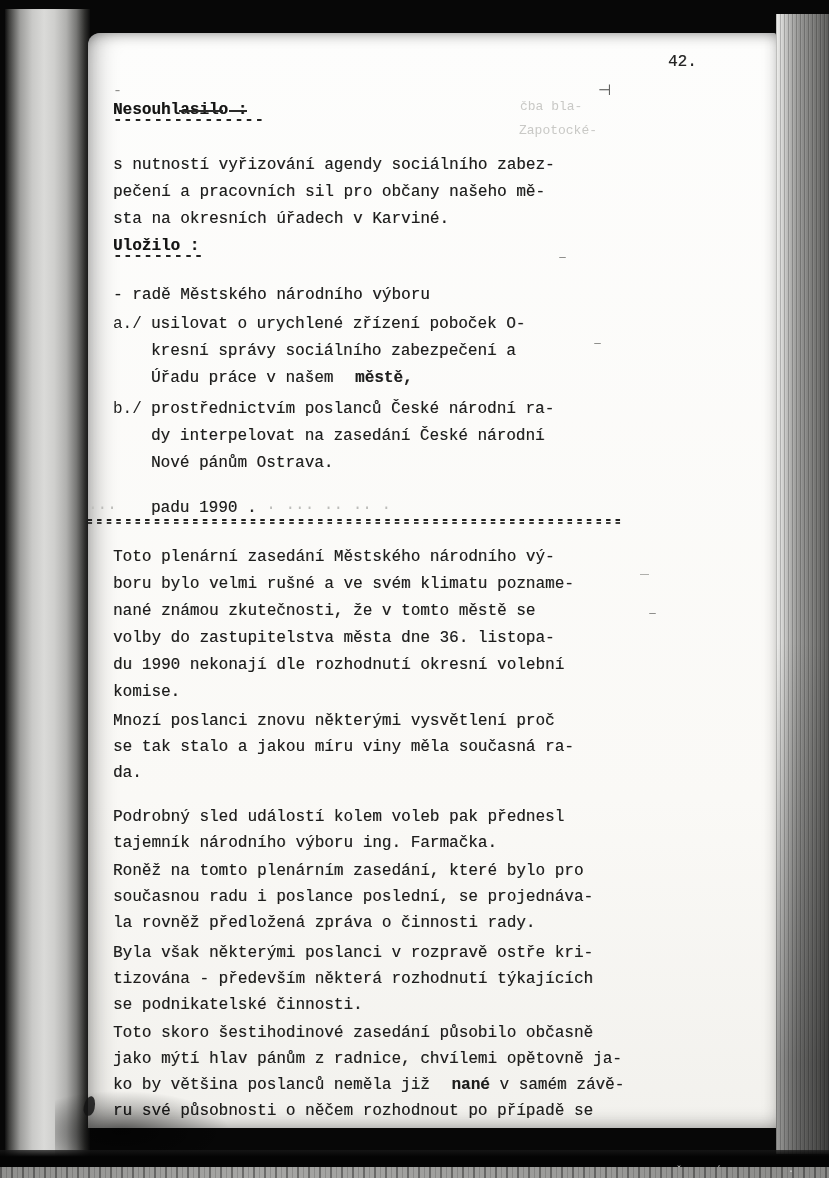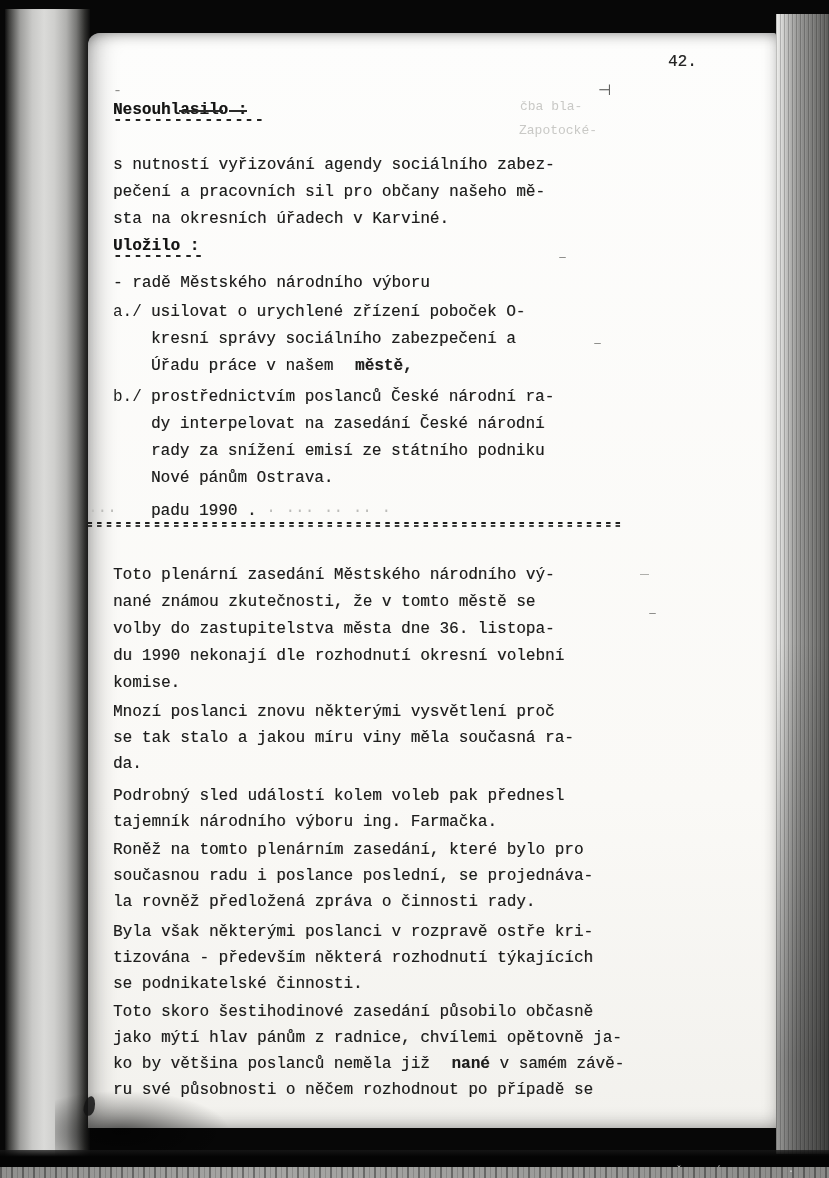--- a/index.html
+++ b/index.html
@@ -65,22 +65,22 @@
   .h{font-weight:bold;color:#141413;}
   .rule{height:12px;line-height:9px;margin-top:-8px;font-weight:bold;white-space:pre;color:#232322;letter-spacing:.5px;}
   .b{font-weight:bold;margin-left:12px;}
   .hang{position:relative;padding-left:38px;}
   .hang .lbl{position:absolute;left:0;top:0;height:27px;line-height:27px;}
   .first{text-indent:-38px;}
   .h1wrap{position:relative;display:inline-block;}
   .h1wrap::before{content:"";position:absolute;left:66px;top:13px;width:44px;height:2px;background:#2b2b2a;}
   .h1wrap::after{content:"";position:absolute;left:116px;top:13px;width:18px;height:2px;background:#2b2b2a;}
   .divider{margin:-8px 0 0 -28px;height:18px;line-height:13px;font-weight:bold;color:#1e1e1d;white-space:pre;text-shadow:0 3px 0 rgba(30,30,29,.85);}
-  .mt2{margin-top:2px}.mt4{margin-top:4px}.mt6{margin-top:6px}.mt8{}
-  .mt12{margin-top:27px}.mt24{margin-top:24px}
+  .mt2{margin-top:2px}.mt4{margin-top:4px}.mt6{margin-top:18px}.mt8{}
+  .mt12{margin-top:12px}.mt24{margin-top:24px}
   .faint{color:#bdbdba;text-shadow:none;}
   .lead{position:absolute;left:-63px;top:0;}
   .ghost{position:absolute;font-size:13px;color:#c9c9c6;text-shadow:none;white-space:pre;}
   .stray{position:absolute;font-size:15px;color:#8f8f8c;text-shadow:none;}
   .tickmark{position:absolute;font-family:"DejaVu Sans",sans-serif;font-size:15px;color:#4a4a48;}
 </style>
 </head>
 <body>
 
 <div class="left-strip"></div>
@@ -119,32 +119,32 @@
       <span class="lbl">a./</span>
       <div class="ln">usilovat o urychlené zřízení poboček O-</div>
       <div class="ln">kresní správy sociálního zabezpečení a</div>
       <div class="ln"><span>Úřadu práce v našem </span><span class="b">městě,</span></div>
     </div>
 
     <div class="hang mt4">
       <span class="lbl">b./</span>
       <div class="ln">prostřednictvím poslanců České národní ra-</div>
       <div class="ln">dy interpelovat na zasedání České národní</div>
-      <div class="ln">rady za snížení emisí ze státního podniku</div>
       <div class="ln">Nové pánům Ostrava.</div>
     </div>
 
     <div class="hang mt6">
       <div class="ln" style="position:relative;"><span class="faint lead">···</span><span>padu 1990 .</span><span class="faint"> · ··· ·· ·· ·</span></div>
     </div>
 
     <div class="divider">--------------------------------------------------------</div>
 
     <div class="mt12">
       <div class="ln">Toto plenární zasedání Městského národního vý-</div>
+      <div class="ln">boru bylo velmi rušné a ve svém klimatu pozname-</div>
       <div class="ln">nané známou zkutečnosti, že v tomto městě se</div>
       <div class="ln">volby do zastupitelstva města dne 36. listopa-</div>
       <div class="ln">du 1990 nekonají dle rozhodnutí okresní volební</div>
       <div class="ln">komise.</div>
     </div>
 
     <div class="tight mt2">
       <div class="ln">Mnozí poslanci znovu některými vysvětlení proč</div>
       <div class="ln">se tak stalo a jakou míru viny měla současná ra-</div>
       <div class="ln">da.</div>

